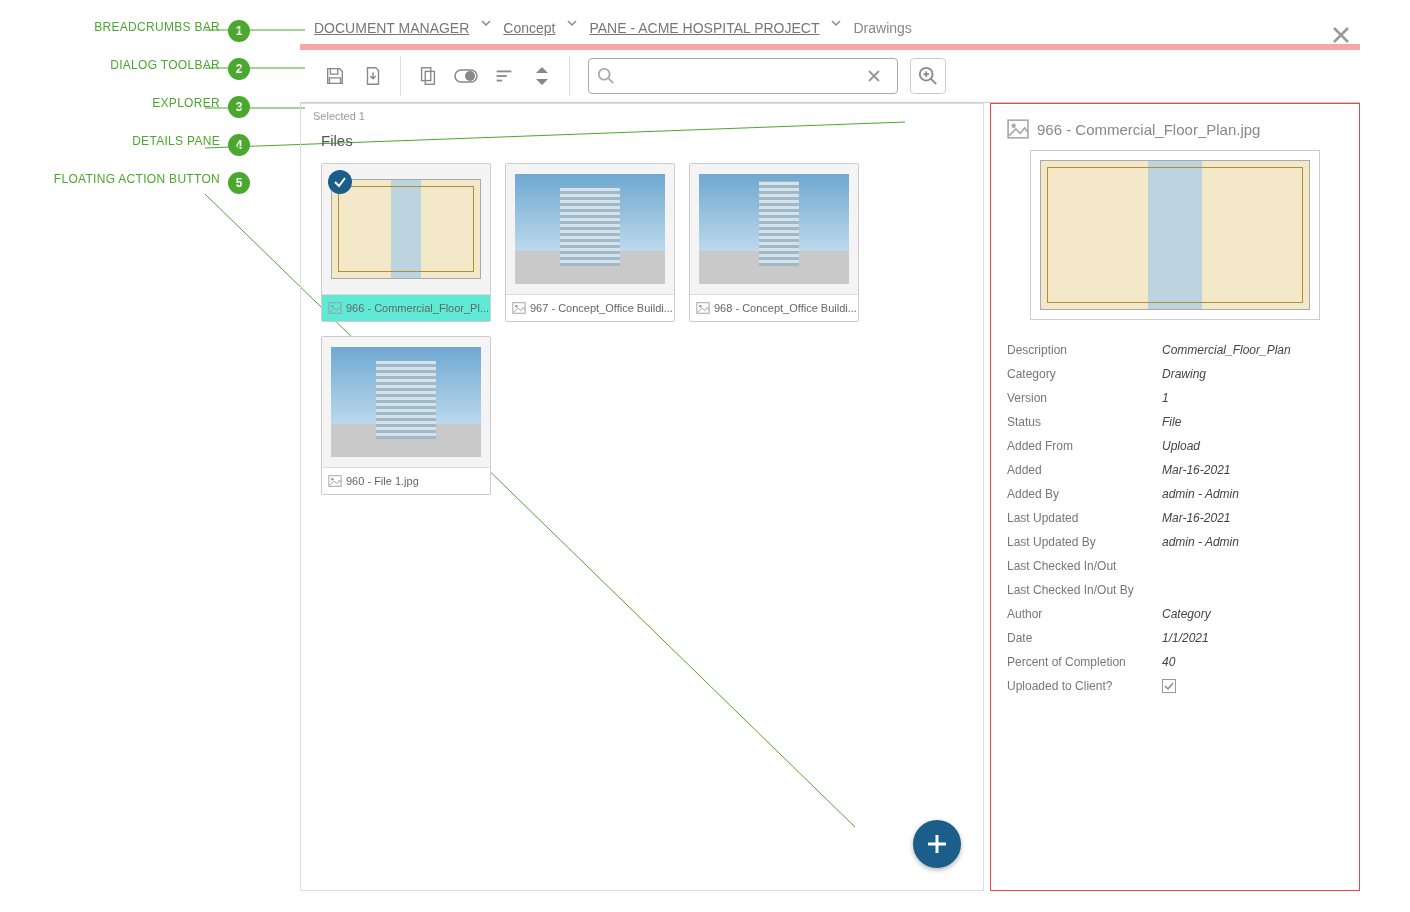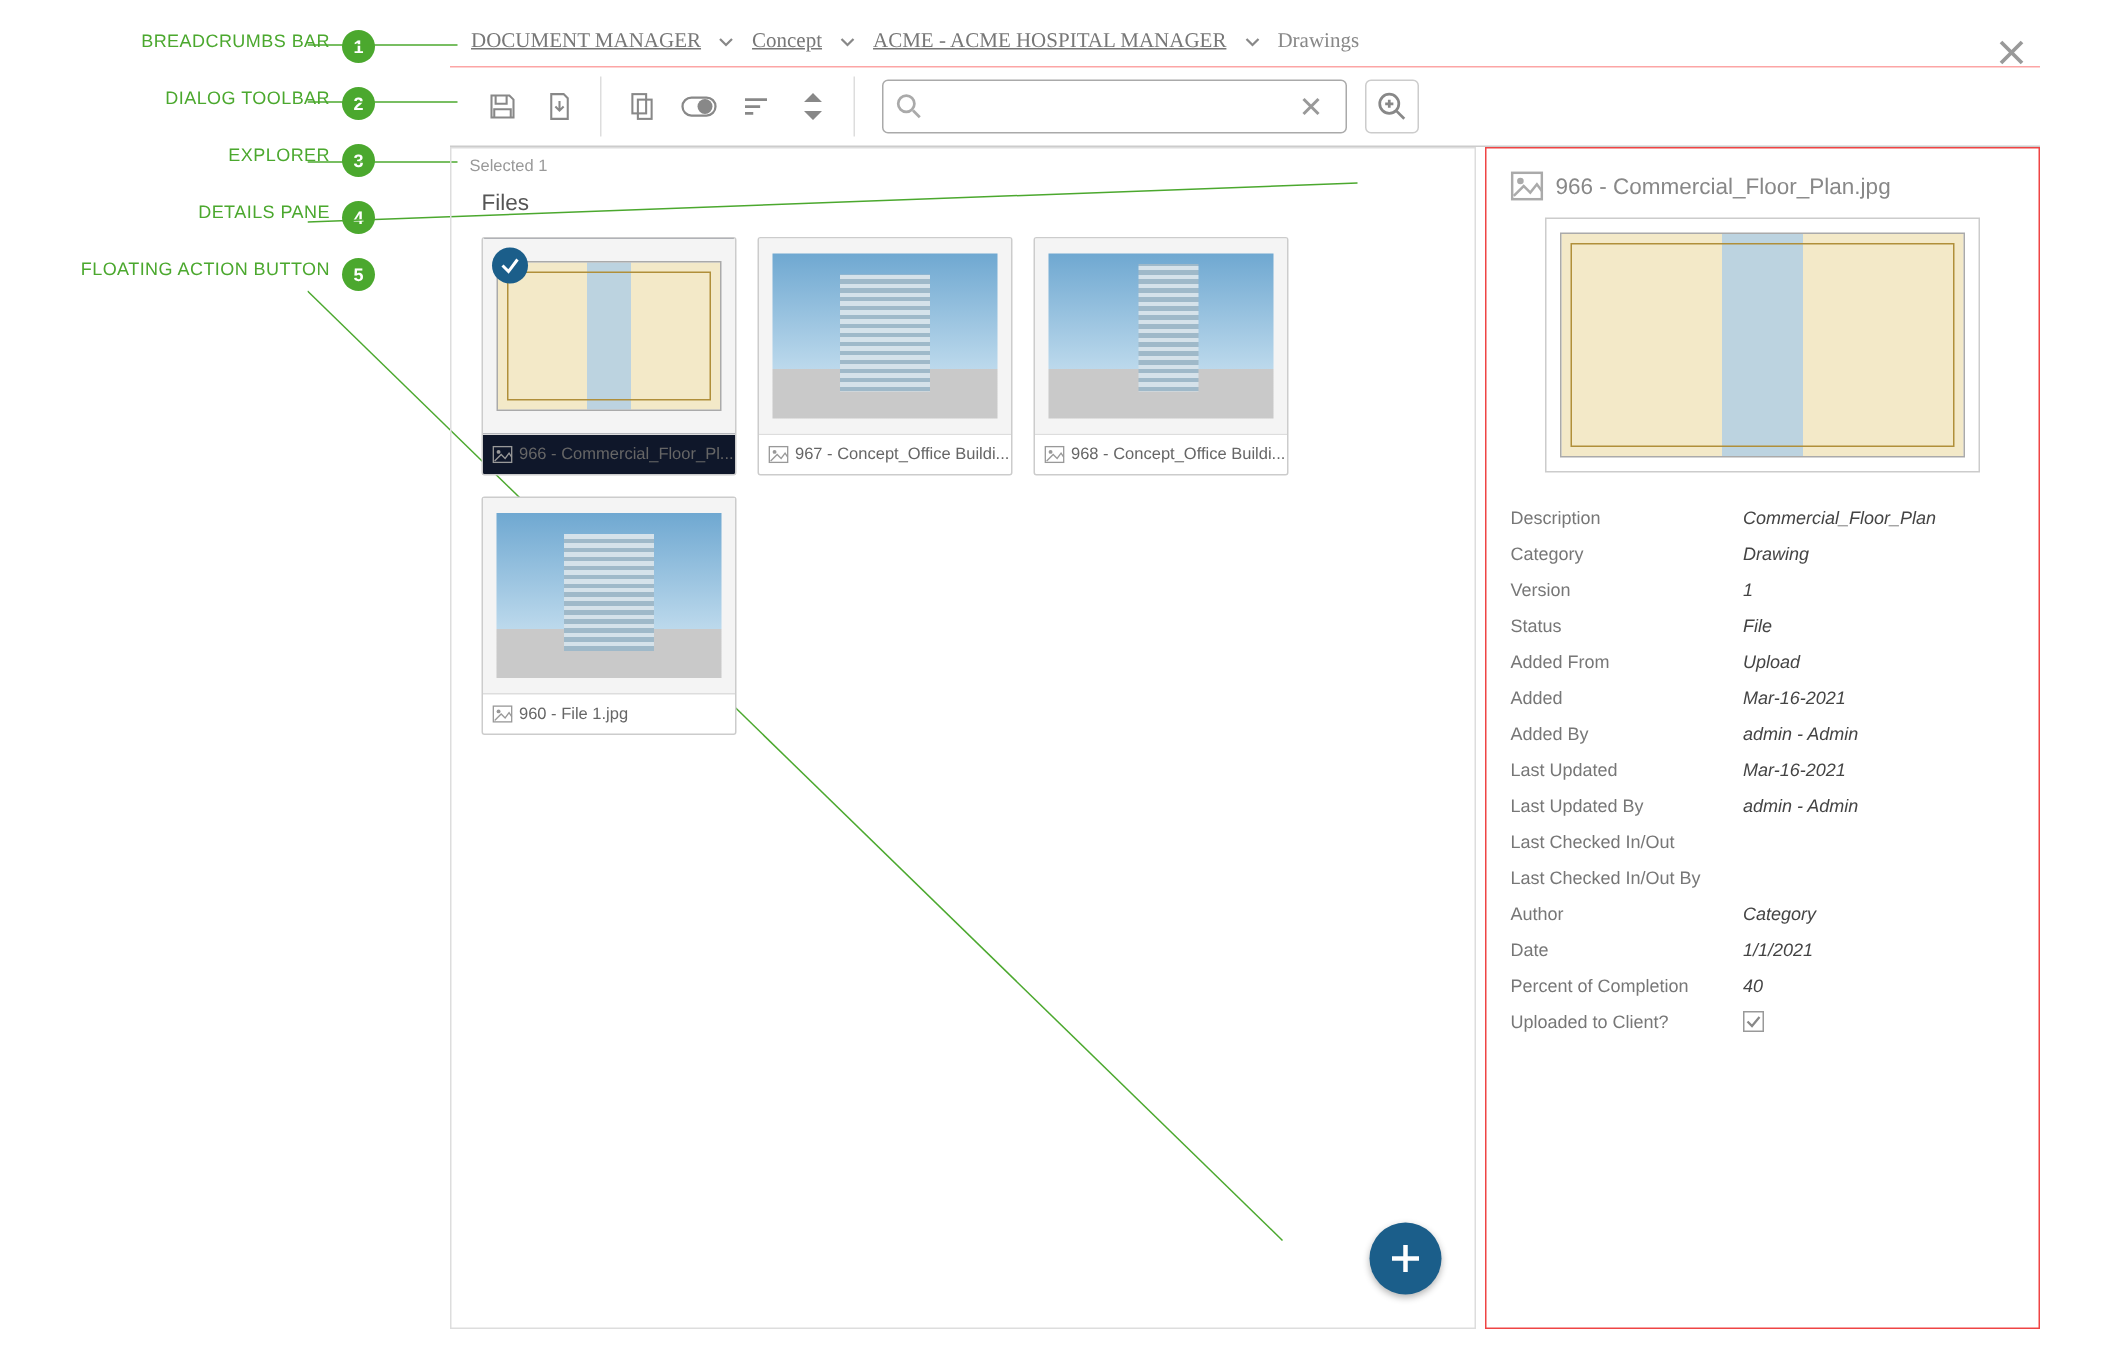--- a/index.html
+++ b/index.html
@@ -8,21 +8,21 @@
   
   .annotations { position: absolute; left: 0; top: 20px; width: 260px; }
   .annot-row { display: flex; align-items: flex-start; justify-content: flex-end; padding-right: 10px; margin-bottom: 16px; }
   .annot-label { color: #4ba82e; font-size: 12px; text-transform: uppercase; letter-spacing: 0.3px; margin-right: 8px; }
   .annot-badge { width: 22px; height: 22px; border-radius: 50%; background: #4ba82e; color: #fff; display: flex; align-items: center; justify-content: center; font-weight: bold; font-size: 12px; }
 
   
   .dialog { position: absolute; left: 300px; top: 12px; width: 1060px; height: 880px; }
 
   
-  .breadcrumb-bar { display: flex; align-items: center; padding: 6px 10px; border-bottom: 1px solid #fca5a5; gap: 4px; font-family: Liberation Serif, serif; }
+  .breadcrumb-bar { display: flex; padding: 6px 10px; border-bottom: 6px solid #fca5a5; gap: 4px; }
   .crumb { color: #777; font-size: 14px; text-decoration: underline; cursor: pointer; padding: 2px 4px; }
   .crumb.last { text-decoration: none; color: #888; }
   .chev { color: #888; font-size: 12px; padding: 0 4px; }
 
   .close-x { position: absolute; right: 0; top: 10px; font-size: 26px; color: #999; cursor: pointer; padding: 4px 10px; }
 
   
   .toolbar { display: flex; align-items: center; padding: 6px 8px; border-bottom: 1px solid #ccc; gap: 0; }
   .tool-group { display: flex; align-items: center; gap: 4px; padding: 0 10px; border-right: 1px solid #ddd; height: 40px; }
   .tool-group:last-child { border-right: none; }
@@ -32,21 +32,21 @@
   .search-wrap .icon { color: #aaa; width: 22px; }
   .zoom-btn { width: 36px; height: 36px; border: 1px solid #ccc; border-radius: 4px; display:flex; align-items:center; justify-content:center; cursor:pointer; color:#888;}
 
   
   .body-split { display: flex; height: calc(100% - 92px); }
   .explorer { flex: 1; border: 1px solid #ddd; padding: 4px 8px 8px 8px; position: relative; overflow: hidden; }
   .sel-count { color: #999; font-size: 11px; padding: 2px 0 4px 4px; }
   .section-title { font-size: 15px; color: #555; padding: 6px 12px; }
   .thumb-grid { display: flex; flex-wrap: wrap; gap: 14px; padding: 8px 12px; }
   .thumb-card { width: 170px; border: 1px solid #ccc; border-radius: 2px; background: #fff; cursor: pointer; position: relative; }
-  .thumb-card.selected { background: #0f172a; }
+  .thumb-card.selected { background: #5eead4; }
   .thumb-img { width: 100%; height: 130px; display: flex; align-items: center; justify-content: center; background: #f4f4f4; position: relative; overflow: hidden; }
   .thumb-caption { display: flex; align-items: center; gap: 4px; padding: 6px; font-size: 11px; color: #666; border-top: 1px solid #ddd; white-space: nowrap; overflow: hidden; text-overflow: ellipsis; }
   .thumb-ic { width: 14px; height: 14px; flex-shrink: 0; }
   .check-badge { position: absolute; top: 6px; left: 6px; width: 24px; height: 24px; border-radius: 50%; background: #1b5e8a; color: #fff; display: flex; align-items: center; justify-content: center; font-size: 14px; z-index: 2; }
 
   
   .floorplan { width: 150px; height: 100px; background: linear-gradient(90deg, #f3e9c8 0%, #f3e9c8 40%, #bcd3e0 40%, #bcd3e0 60%, #f3e9c8 60%); border: 1px solid #aaa; position: relative; }
   .floorplan::before{content:""; position:absolute; inset:6px; border:1px solid #b08f3a; }
   .building { width: 150px; height: 110px; background: linear-gradient(#6fa8d1, #bcd9ec 70%, #c9c9c9 70%); position: relative; }
   .building .tower { position: absolute; bottom: 18px; left: 45px; width: 60px; height: 78px; background: repeating-linear-gradient(0deg, #9fb9c9, #9fb9c9 3px, #d5e2ea 3px, #d5e2ea 6px); }
@@ -122,21 +122,21 @@
       <svg width="10" height="10" viewBox="0 0 10 10">
           <path d="M1 3 L5 7 L9 3" fill="none" stroke="#888" stroke-width="1.5"></path>
         </svg>
     </span>
     <span class="crumb">Concept</span>
     <span class="chev">
       <svg width="10" height="10" viewBox="0 0 10 10">
           <path d="M1 3 L5 7 L9 3" fill="none" stroke="#888" stroke-width="1.5"></path>
         </svg>
     </span>
-    <span class="crumb">ACME - ACME HOSPITAL MANAGER</span>
+    <span class="crumb">PANE - ACME HOSPITAL PROJECT</span>
     <span class="chev">
       <svg width="10" height="10" viewBox="0 0 10 10">
           <path d="M1 3 L5 7 L9 3" fill="none" stroke="#888" stroke-width="1.5"></path>
         </svg>
     </span>
     <span class="crumb last">Drawings</span>
   </div>
 
   <div class="toolbar">
     <div class="tool-group">

